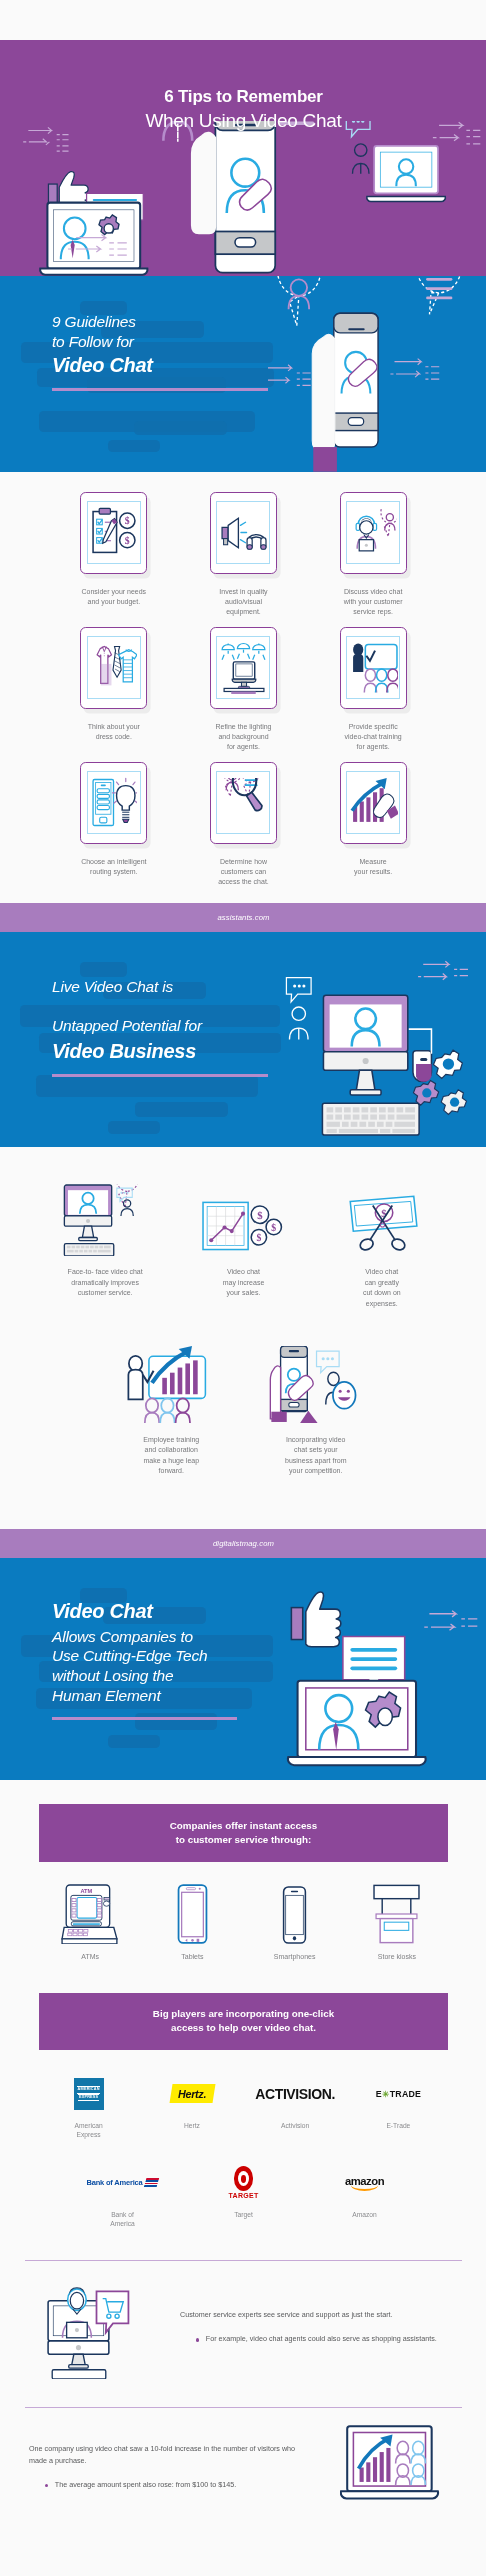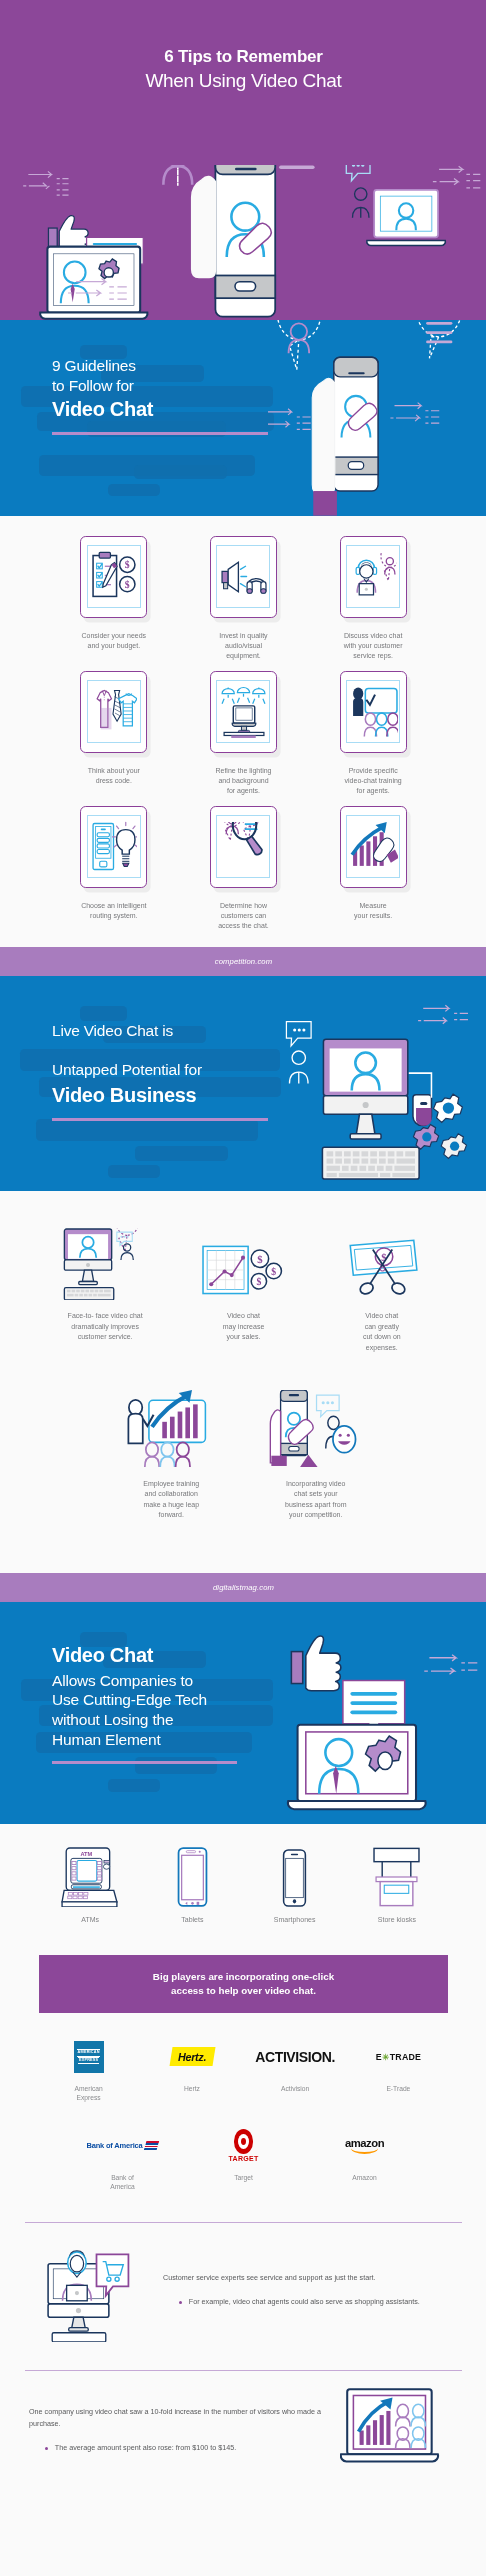--- a/index.html
+++ b/index.html
@@ -18,31 +18,31 @@
   .band-white  { background:#fafafa; }
 
   .attrib {
     background:#a87cbe;
     height:29px;
     display:flex; align-items:center; justify-content:center;
     color:#ffffff; font-style:italic; font-size:7.7px; letter-spacing:0.1px;
   }
 
   
-  .hero { height:320px; position:relative; }
+  .hero { height:236px; position:relative;margin-top:40px; }
   .hero-titles { padding-top:47px; text-align:center; position:relative; z-index:3; }
   .hero-l1 { color:#fff; font-size:17px; font-weight:bold; letter-spacing:-0.2px; }
   .hero-l2, .hero-l3 { color:#fff; font-size:19px; font-weight:300; line-height:1.22; letter-spacing:-0.3px; }
   .hero-l2 { margin-top:2.1px; }
 
   
   .hero-art { position:absolute; left:0; right:0; bottom:0; height:155px; z-index:2; }
 
   
-  .sec-title-blue { height:196px; position:relative; overflow:hidden; }
+  .sec-title-blue { height:196px; position:relative; overflow:hidden;font-style:italic; }
   .sec-title-inner { position:absolute; left:52px; top:36px; z-index:3; }
   .st-small { color:#ffffff; font-size:15.5px; font-weight:300; line-height:1.28; letter-spacing:-0.2px;}
   .st-big   { color:#ffffff; font-size:20px; font-weight:bold; letter-spacing:-0.3px; margin-top:2.1px; }
   .st-rule  { width:216px; height:3.1px; background:#b58ccb; margin-top:11.3px; }
   .ghost { position:absolute; background:#0f6fae; border-radius:4.6px; z-index:1; opacity:.85;}
 
   
   .grid3 { display:grid; grid-template-columns:repeat(3,1fr); padding:19.6px 49px 15.5px 49px; row-gap:9.3px;}
   .cell { display:flex; flex-direction:column; align-items:center; }
   .card {
@@ -104,21 +104,21 @@
   .target-ring i { width:11.3px; height:15.5px; border-radius:50%; background:#fff; display:flex; align-items:center; justify-content:center;}
   .target-ring i b { width:5.7px; height:7.7px; border-radius:50%; background:#cc0000; display:block;}
   .target-word { color:#cc0000; font-weight:bold; font-size:7px; letter-spacing:0.3px; margin-top:1px;}
   
   .amazon-wrap { display:flex; flex-direction:column; align-items:center;}
   .amazon-word { font-size:11.3px; font-weight:bold; letter-spacing:-0.5px; color:#111;}
   .amazon-smile { width:27px; height:5.7px; border-bottom:2.1px solid #f90; border-radius:0 0 50% 50%/0 0 100% 100%; margin-top:-1.5px;}
 
   
   .hr-purple { height:0.8px; background:#c6a9d6; margin:19.6px 25px 0 25px; }
-  .fact { display:flex; align-items:center; padding:15.5px 29px 5.2px 29px; gap:0; }
+  .fact { display:flex; align-items:center; padding:15.5px 29px 5.2px 29px; gap:17px; }
   .fact.rev { flex-direction:row-reverse; }
   .fact-art { width:134px; display:flex; justify-content:center; }
   .fact-text { flex:1; }
   .fact-lead { font-size:7.2px; line-height:1.62; color:#58595b; font-weight:300; }
   .fact-bullets { margin-top:12.4px; padding-left:15.5px; }
   .fact-bullets li { list-style:none; position:relative; font-size:7.2px; line-height:1.7; color:#58595b; font-weight:300; padding-left:10.3px;}
   .fact-bullets li:before { content:""; position:absolute; left:0; top:4.6px; width:3.6px; height:3.6px; border-radius:50%; background:#8c4799;}
 
   svg { display:block; }
 </style>
@@ -548,21 +548,21 @@
           </svg>
         </div>
           </div>
         <div class="cap">Measure<br>your results.</div>
       </div>
 
     </div>
   </section>
 
   <div class="attrib">
-    <span>competition.com</span>
+    <span>assistants.com</span>
   </div>
 
   <section class="sec-title-blue band-blue" style="height:215px;">
     <div class="ghost" style="left:80px; top:30px; width:47px; height:14.4px;"></div>
     <div class="ghost" style="left:103px; top:50px; width:103px; height:16.5px;"></div>
     <div class="ghost" style="left:19.6px; top:73px; width:260px; height:21.6px;"></div>
     <div class="ghost" style="left:39px; top:101px; width:242px; height:19.6px;"></div>
     <div class="ghost" style="left:36px; top:143px; width:222px; height:21.6px;"></div>
     <div class="ghost" style="left:135px; top:170px; width:93px; height:14.4px;"></div>
     <div class="ghost" style="left:108px; top:189px; width:52px; height:12.4px;"></div>
@@ -885,20 +885,21 @@
       <g stroke="#c6a9d6" stroke-width="2.6" fill="none">
         <path d="M284 52 H336 l-8 -6 M336 52 l-8 6"></path>
         <path d="M274 78 h7 m6 0 h46 l-8 -6 M331 78 l-8 6"></path>
         <path d="M346 62 h7 m6 0 h18"></path>
           <path d="M346 76 h7 m6 0 h18"></path>
       </g>
     </svg>
   </section>
 
   <section class="band-white">
+    <div class="pbanner" style="white-space:pre-line;">Companies offer instant access<br>to customer service through:</div>
 
     <div class="devrow">
 
       <div class="dcell">
         <div class="dart">
           <svg width="58" height="60" viewBox="0 0 112 116">
             <rect x="10" y="2" width="84" height="82" rx="7" fill="#fff" stroke="#1b365d" stroke-width="2.6"></rect>
             <text x="49" y="17" font-size="11" font-weight="bold" fill="#8c4799" text-anchor="middle" font-family="Liberation Sans, sans-serif">ATM</text>
             <rect x="19" y="22" width="60" height="48" rx="4" fill="#fff" stroke="#1b365d" stroke-width="1.8"></rect>
             <rect x="31" y="26" width="38" height="40" rx="3" fill="#fff" stroke="#29abe2" stroke-width="2"></rect>

